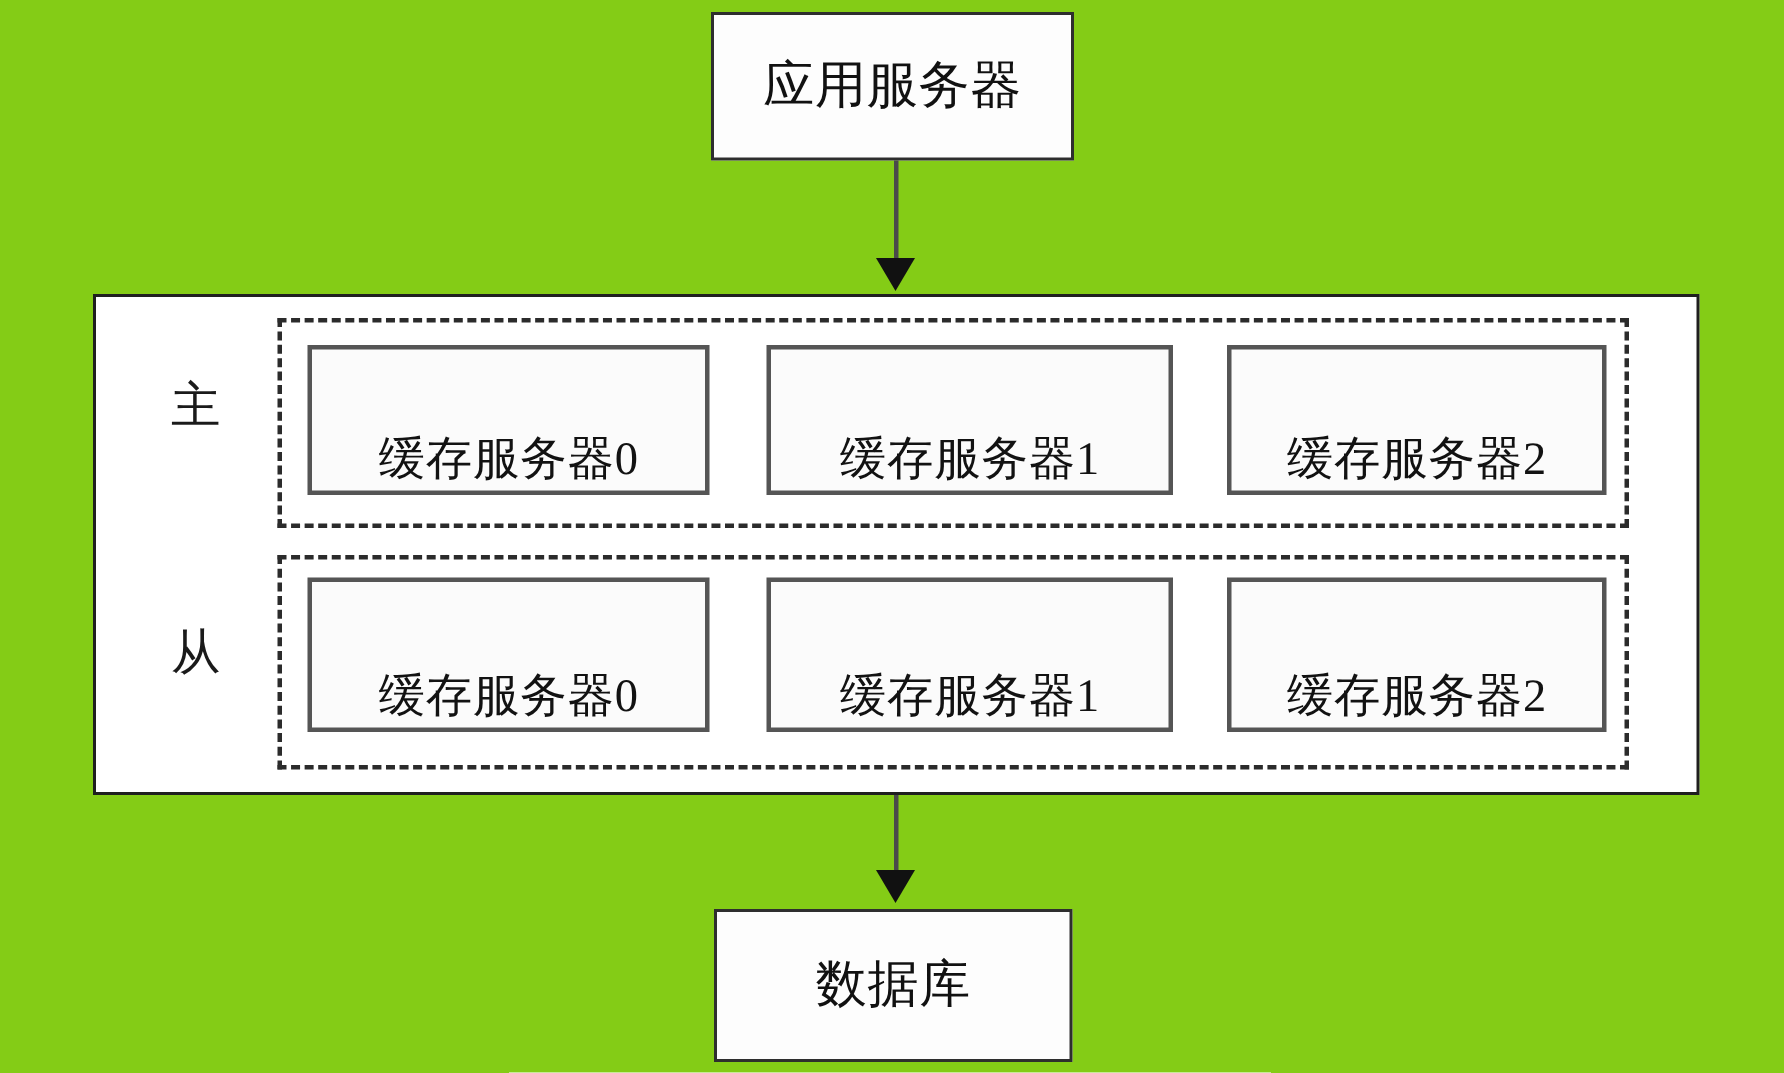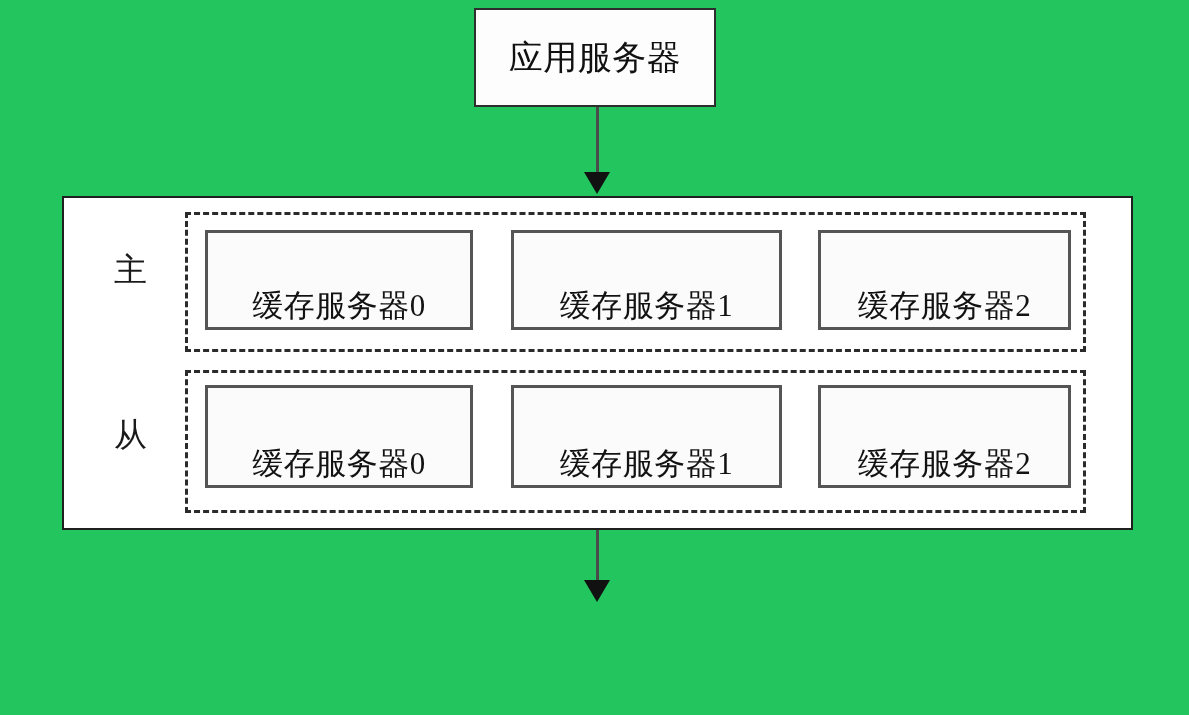--- a/index.html
+++ b/index.html
@@ -8,21 +8,21 @@
     background: #ffffff;
   }
   body {
     font-family: "Liberation Serif", "DejaVu Serif", serif;
     color: #111111;
   }
   #canvas {
     position: relative;
     width: 1189px;
     height: 715px;
-    background: #22c55e;
+    background: #84cc16;
     overflow: hidden;
   }
 
   
   .node {
     position: absolute;
     box-sizing: border-box;
     background: #fdfdfd;
     border: 2px solid #3a3a3a;
     display: flex;
@@ -177,14 +177,17 @@
   <div class="cache-box" id="s1">
     <span class="label">缓存服务器1</span>
   </div>
   <div class="cache-box" id="s2">
     <span class="label">缓存服务器2</span>
   </div>
 
   <div class="arrow-line" id="arrow2-line"></div>
   <div class="arrow-head" id="arrow2-head"></div>
 
+  <div class="node" id="database">
+    <span class="label">数据库</span>
+  </div>
 
 </div>
 
 </body></html>

